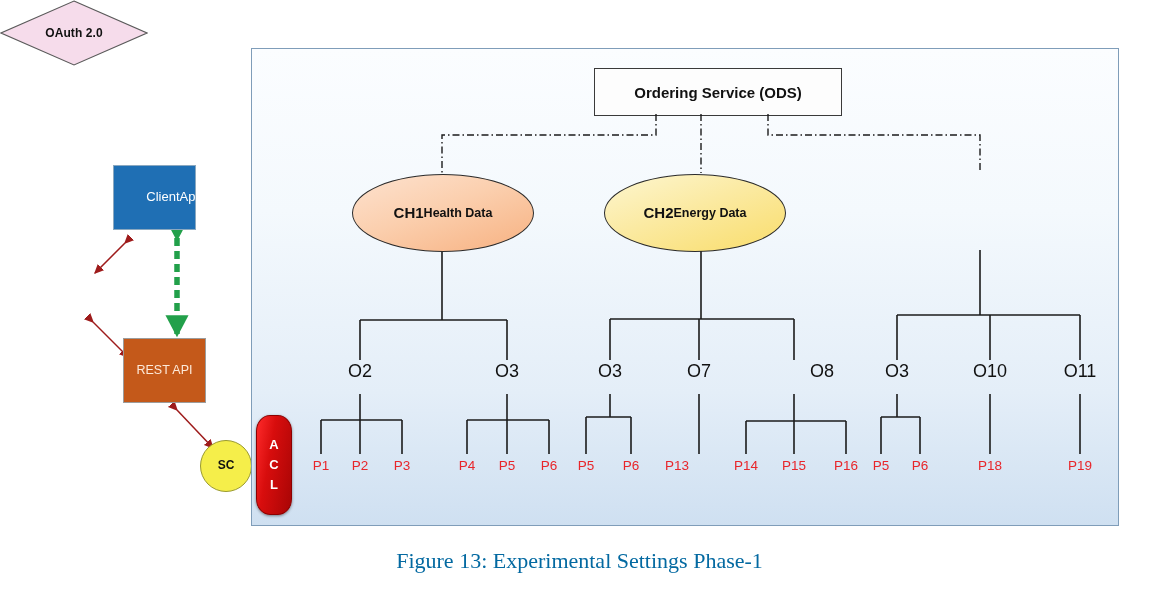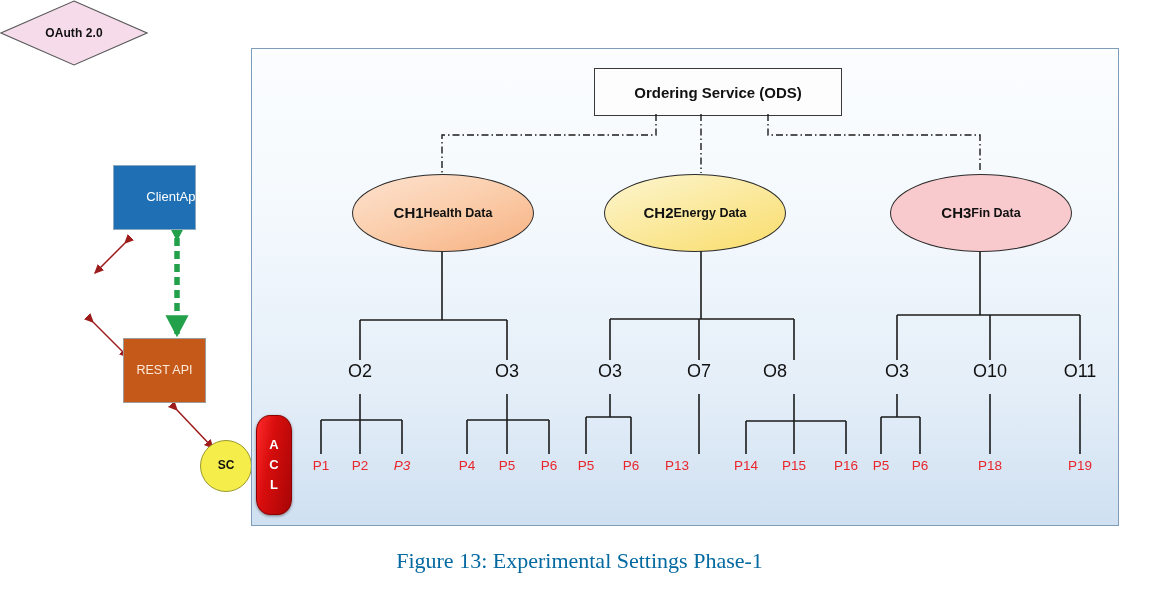--- a/index.html
+++ b/index.html
@@ -232,39 +232,35 @@
     </svg>
 
     <div class="channel" id="channel-ch1">
       <div class="ch-name">CH1</div>
       <div class="ch-sub">Health Data</div>
     </div>
     <div class="channel" id="channel-ch2">
       <div class="ch-name">CH2</div>
       <div class="ch-sub">Energy Data</div>
     </div>
-    <div class="channel" id="channel-ch3">
-      <div class="ch-name">CH3</div>
-      <div class="ch-sub">Fin Data</div>
-    </div>
 
     <div id="obj-layer">
         <div class="obj-label" style="left: 108px; top: 312px;">O2</div>
         <div class="obj-label" style="left: 255px; top: 312px;">O3</div>
         <div class="obj-label" style="left: 358px; top: 312px;">O3</div>
         <div class="obj-label" style="left: 447px; top: 312px;">O7</div>
-        <div class="obj-label" style="left: 523px; top: 312px;">O8</div>
+        <div class="obj-label" style="left: 570px; top: 312px;">O8</div>
         <div class="obj-label" style="left: 645px; top: 312px;">O3</div>
         <div class="obj-label" style="left: 738px; top: 312px;">O10</div>
         <div class="obj-label" style="left: 828px; top: 312px;">O11</div>
       </div>
     <div id="part-layer">
         <div class="part-label" style="left: 69px; top: 409px;">P1</div>
         <div class="part-label" style="left: 108px; top: 409px;">P2</div>
-        <div class="part-label" style="left: 150px; top: 409px; font-style: italic;">P3</div>
+        <div class="part-label" style="left: 150px; top: 409px;">P3</div>
         <div class="part-label" style="left: 215px; top: 409px;">P4</div>
         <div class="part-label" style="left: 255px; top: 409px;">P5</div>
         <div class="part-label" style="left: 297px; top: 409px;">P6</div>
         <div class="part-label" style="left: 334px; top: 409px;">P5</div>
         <div class="part-label" style="left: 379px; top: 409px;">P6</div>
         <div class="part-label" style="left: 425px; top: 409px;">P13</div>
         <div class="part-label" style="left: 494px; top: 409px;">P14</div>
         <div class="part-label" style="left: 542px; top: 409px;">P15</div>
         <div class="part-label" style="left: 594px; top: 409px;">P16</div>
         <div class="part-label" style="left: 629px; top: 409px;">P5</div>

